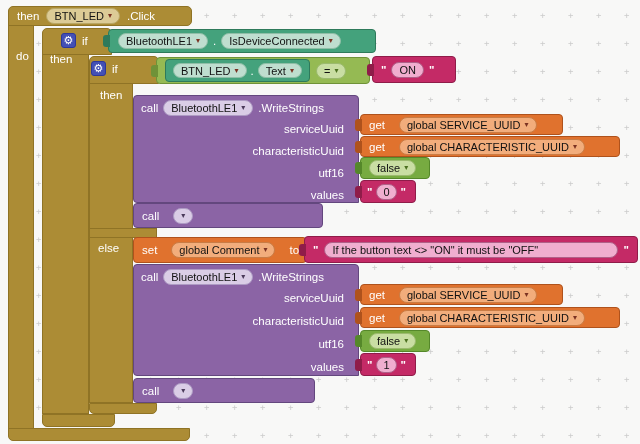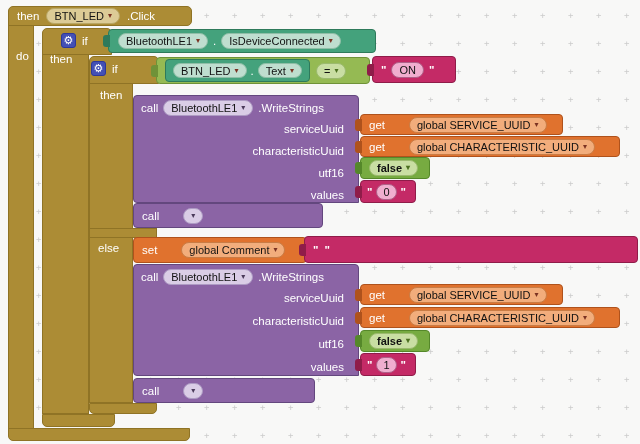--- a/index.html
+++ b/index.html
@@ -11,21 +11,21 @@
   .cross { position:absolute; color:#cccccc; font:9px "DejaVu Sans Mono",monospace; z-index:1; }
   .layer { position:absolute; inset:0; z-index:2; }
   .block { position:absolute; box-sizing:border-box; }
   .flexrow { display:flex; align-items:center; }
   .gold { background:#ac8c35; border:1px solid #8f7325; }
   .rtl { border-radius:5px 5px 0 0; }
   .rbl { border-radius:0 0 5px 5px; }
   .wlabel { color:#ffffff; white-space:nowrap; }
   .teal   { background:#44a27c; border:1px solid #2e7a5b; border-radius:4px; --plug:#2e7a5b; }
   .green  { background:#95ba53; border:1px solid #6f9238; border-radius:4px; --plug:#6f9238; }
-  .green2 { background:#77ab41; border:1px solid #55882a; border-radius:4px;font-weight:bold; --plug:#55882a; }
+  .green2 { background:#77ab41; border:1px solid #55882a; border-radius:4px; --plug:#55882a; }
   .magenta{ background:#c42a66; border:1px solid #8f1c49; border-radius:4px; --plug:#8f1c49; }
   .purpleB{ background:#8b64a5; border:1px solid #63477e; border-radius:4px; --plug:#63477e; }
   .orangeB{ background:#e0722e; border:1px solid #af521c; border-radius:4px; --plug:#af521c; }
   .vplug::before {
     content:''; position:absolute; left:-6px; top:50%; transform:translateY(-50%);
     width:7px; height:12px; border-radius:3px 0 0 3px; background:var(--plug,#888);
   }
   .field {
     display:inline-flex; align-items:center; gap:4px; border:1px solid;
     border-radius:9px; padding:0 7px; height:16px; color:#111;
@@ -43,21 +43,21 @@
   .gear {
     position:absolute; width:15px; height:15px; background:#4350b5;
     border:1px solid #2d379b; border-radius:3px; color:#ffffff;
     display:flex; align-items:center; justify-content:center;
     font-size:11px; line-height:1; box-sizing:border-box;
   }
   .phead { height:20px; display:flex; align-items:center; gap:5px; padding:2px 6px 0 7px; color:#fff; }
   .prow  { height:22px; line-height:22px; text-align:right; padding-right:14px; color:#fff; white-space:nowrap; }
   .prow2 { height:23px; line-height:23px; }
   .quote { color:#ffffff; font-weight:bold; }
-  .stmt { display:flex; align-items:center; gap:24px; padding:0 8px; }
+  .stmt { display:flex; align-items:center; gap:14px; padding:0 8px; }
 </style>
 </head>
 <body>
 
 <div class="canvas">
 <div class="layer">
 
   <div class="block gold rtl flexrow" style="left:8px; top:6px; width:184px; height:20px; gap:7px; padding:0 8px; border-radius:5px 5px 5px 0;">
     <span class="wlabel">then</span>
     <span class="field f-tan">
@@ -176,20 +176,23 @@
   <div class="block orangeB stmt" style="left:133px; top:237px; width:174px; height:26px;">
     <span class="wlabel">set</span>
     <span class="field f-orange">
       <span>global Comment</span>
       <span class="arrow">▾</span>
     </span>
     <span class="wlabel">to</span>
   </div>
   <div class="block magenta vplug stmt" style="left:304px; top:236px; width:334px; height:27px; gap:6px;">
     <span class="quote">"</span>
+    <span class="field f-pink" style="flex:1;">
+      <span>If the button text &lt;&gt; "ON" it must be "OFF"</span>
+    </span>
     <span class="quote">"</span>
   </div>
 
   <div class="block purpleB" style="left:133px; top:264px; width:226px; height:112px; border-radius:4px 4px 0 4px;">
     <div class="phead">
       <span>call</span>
       <span class="field f-purple">
         <span>BluetoothLE1</span>
         <span class="arrow">▾</span>
       </span>

